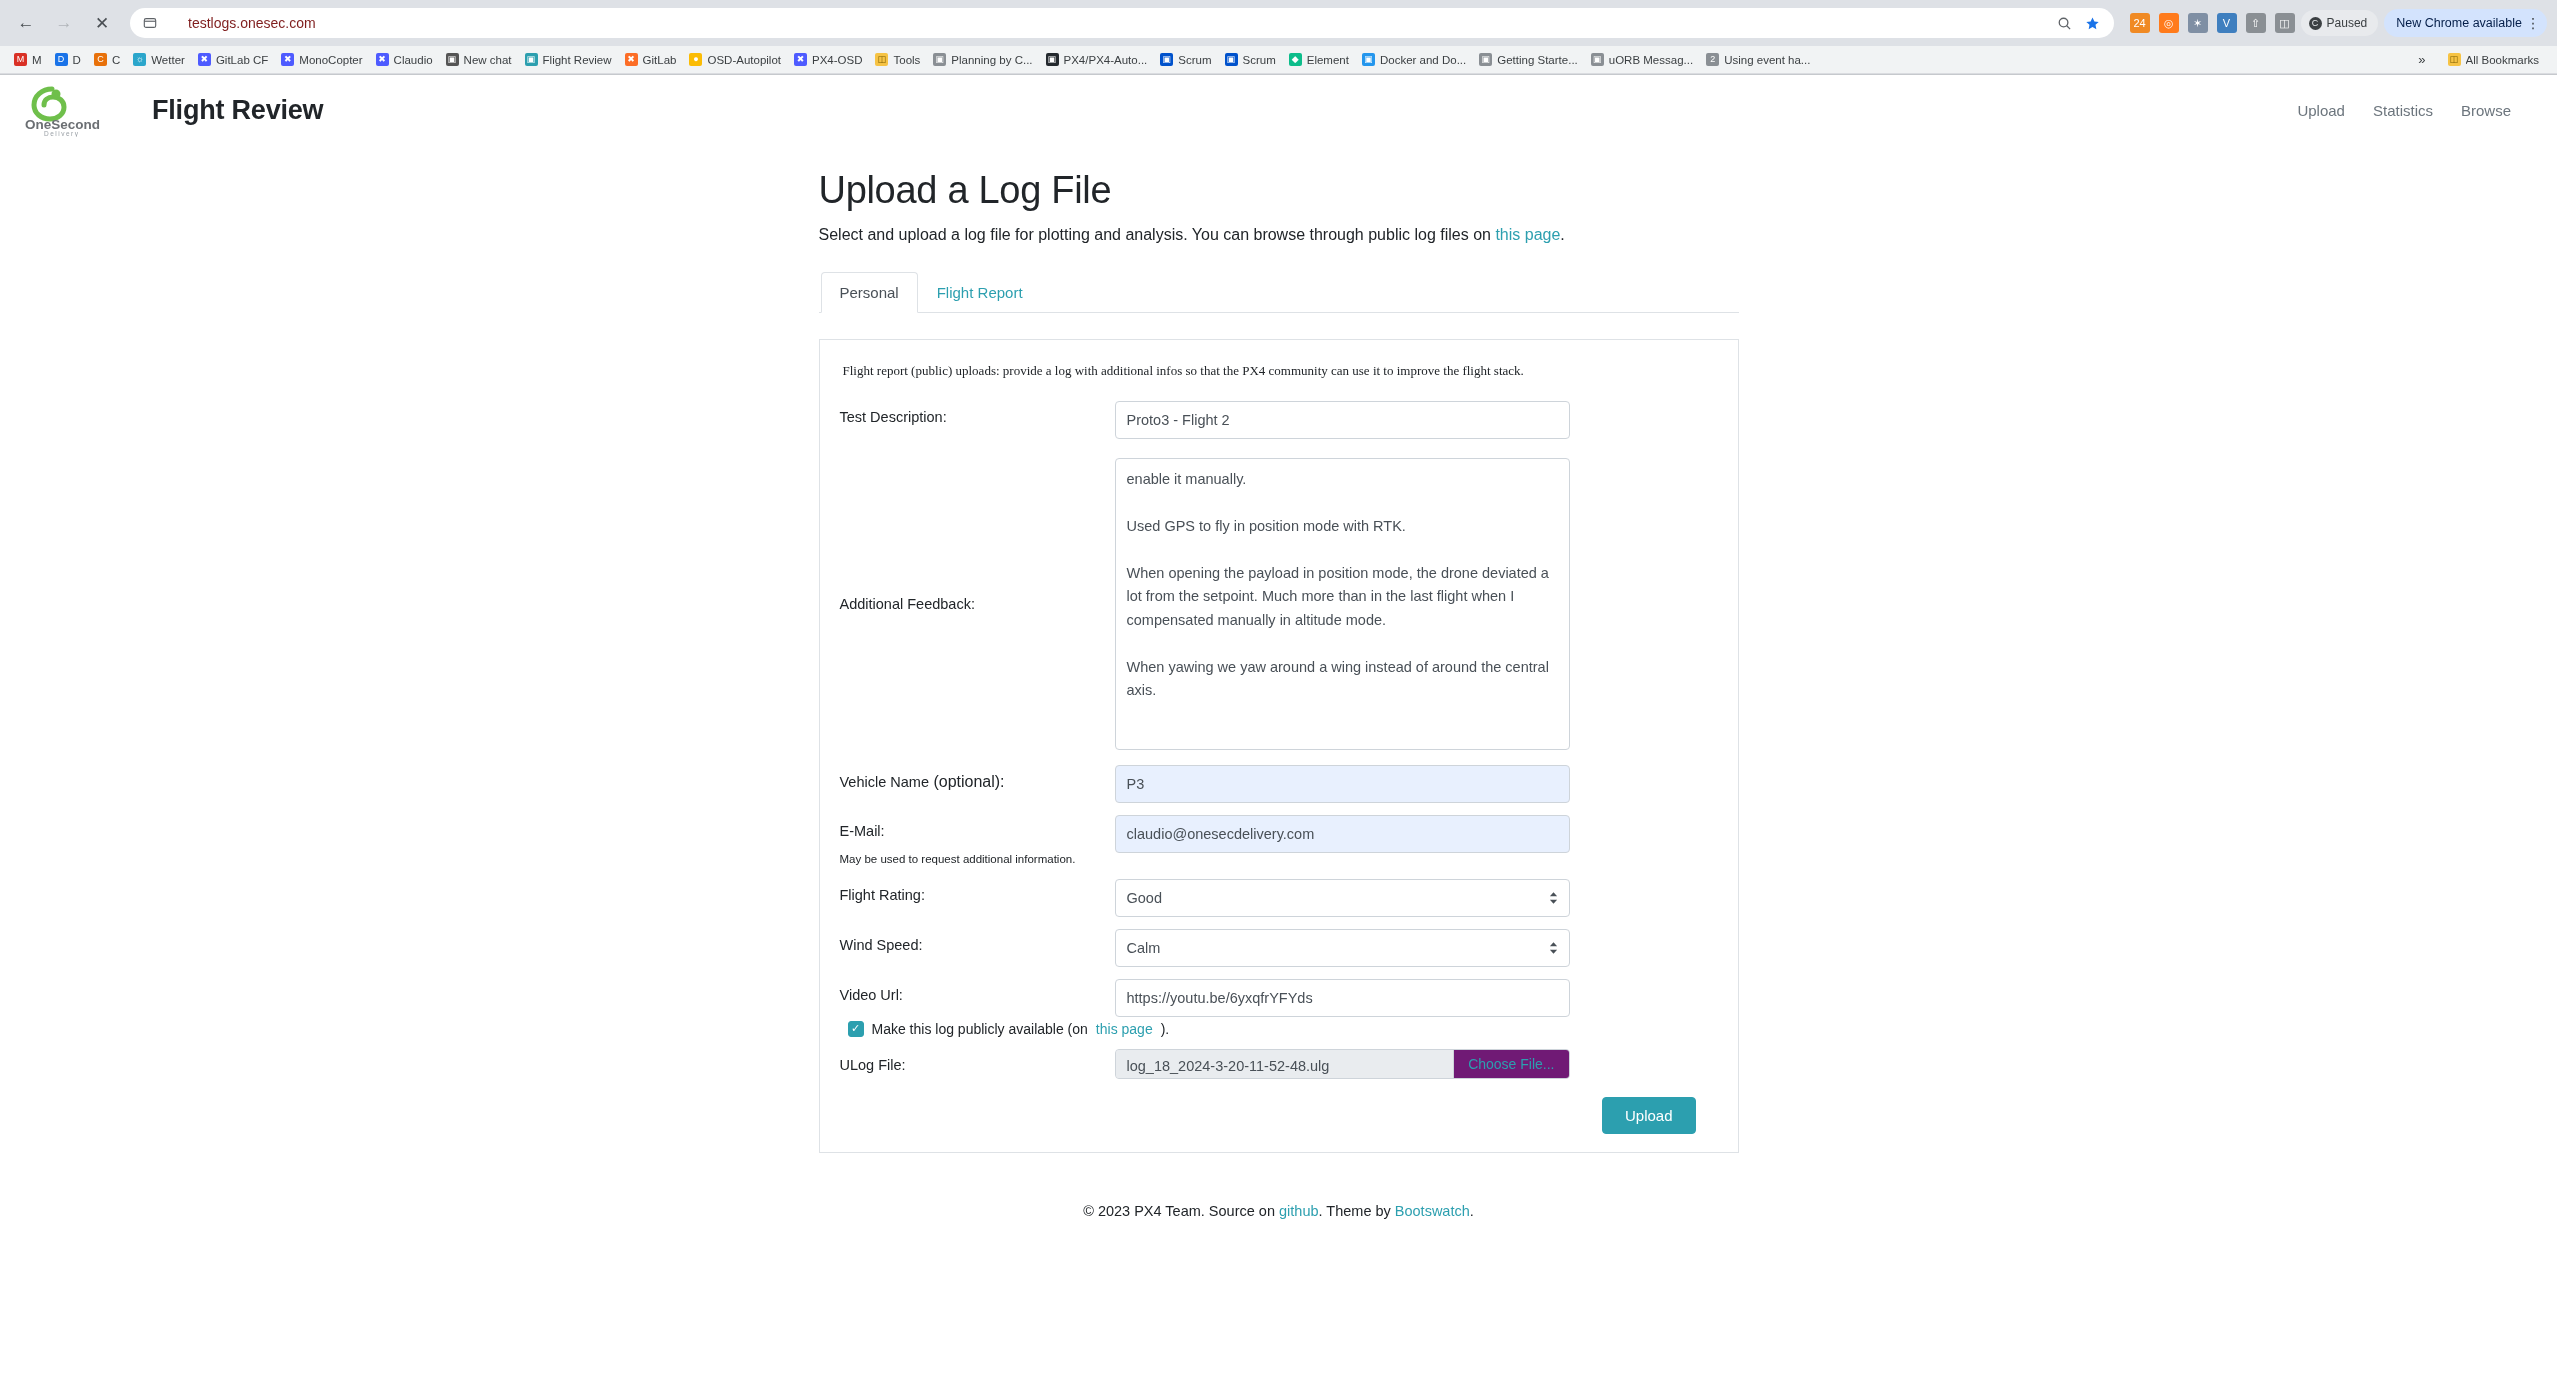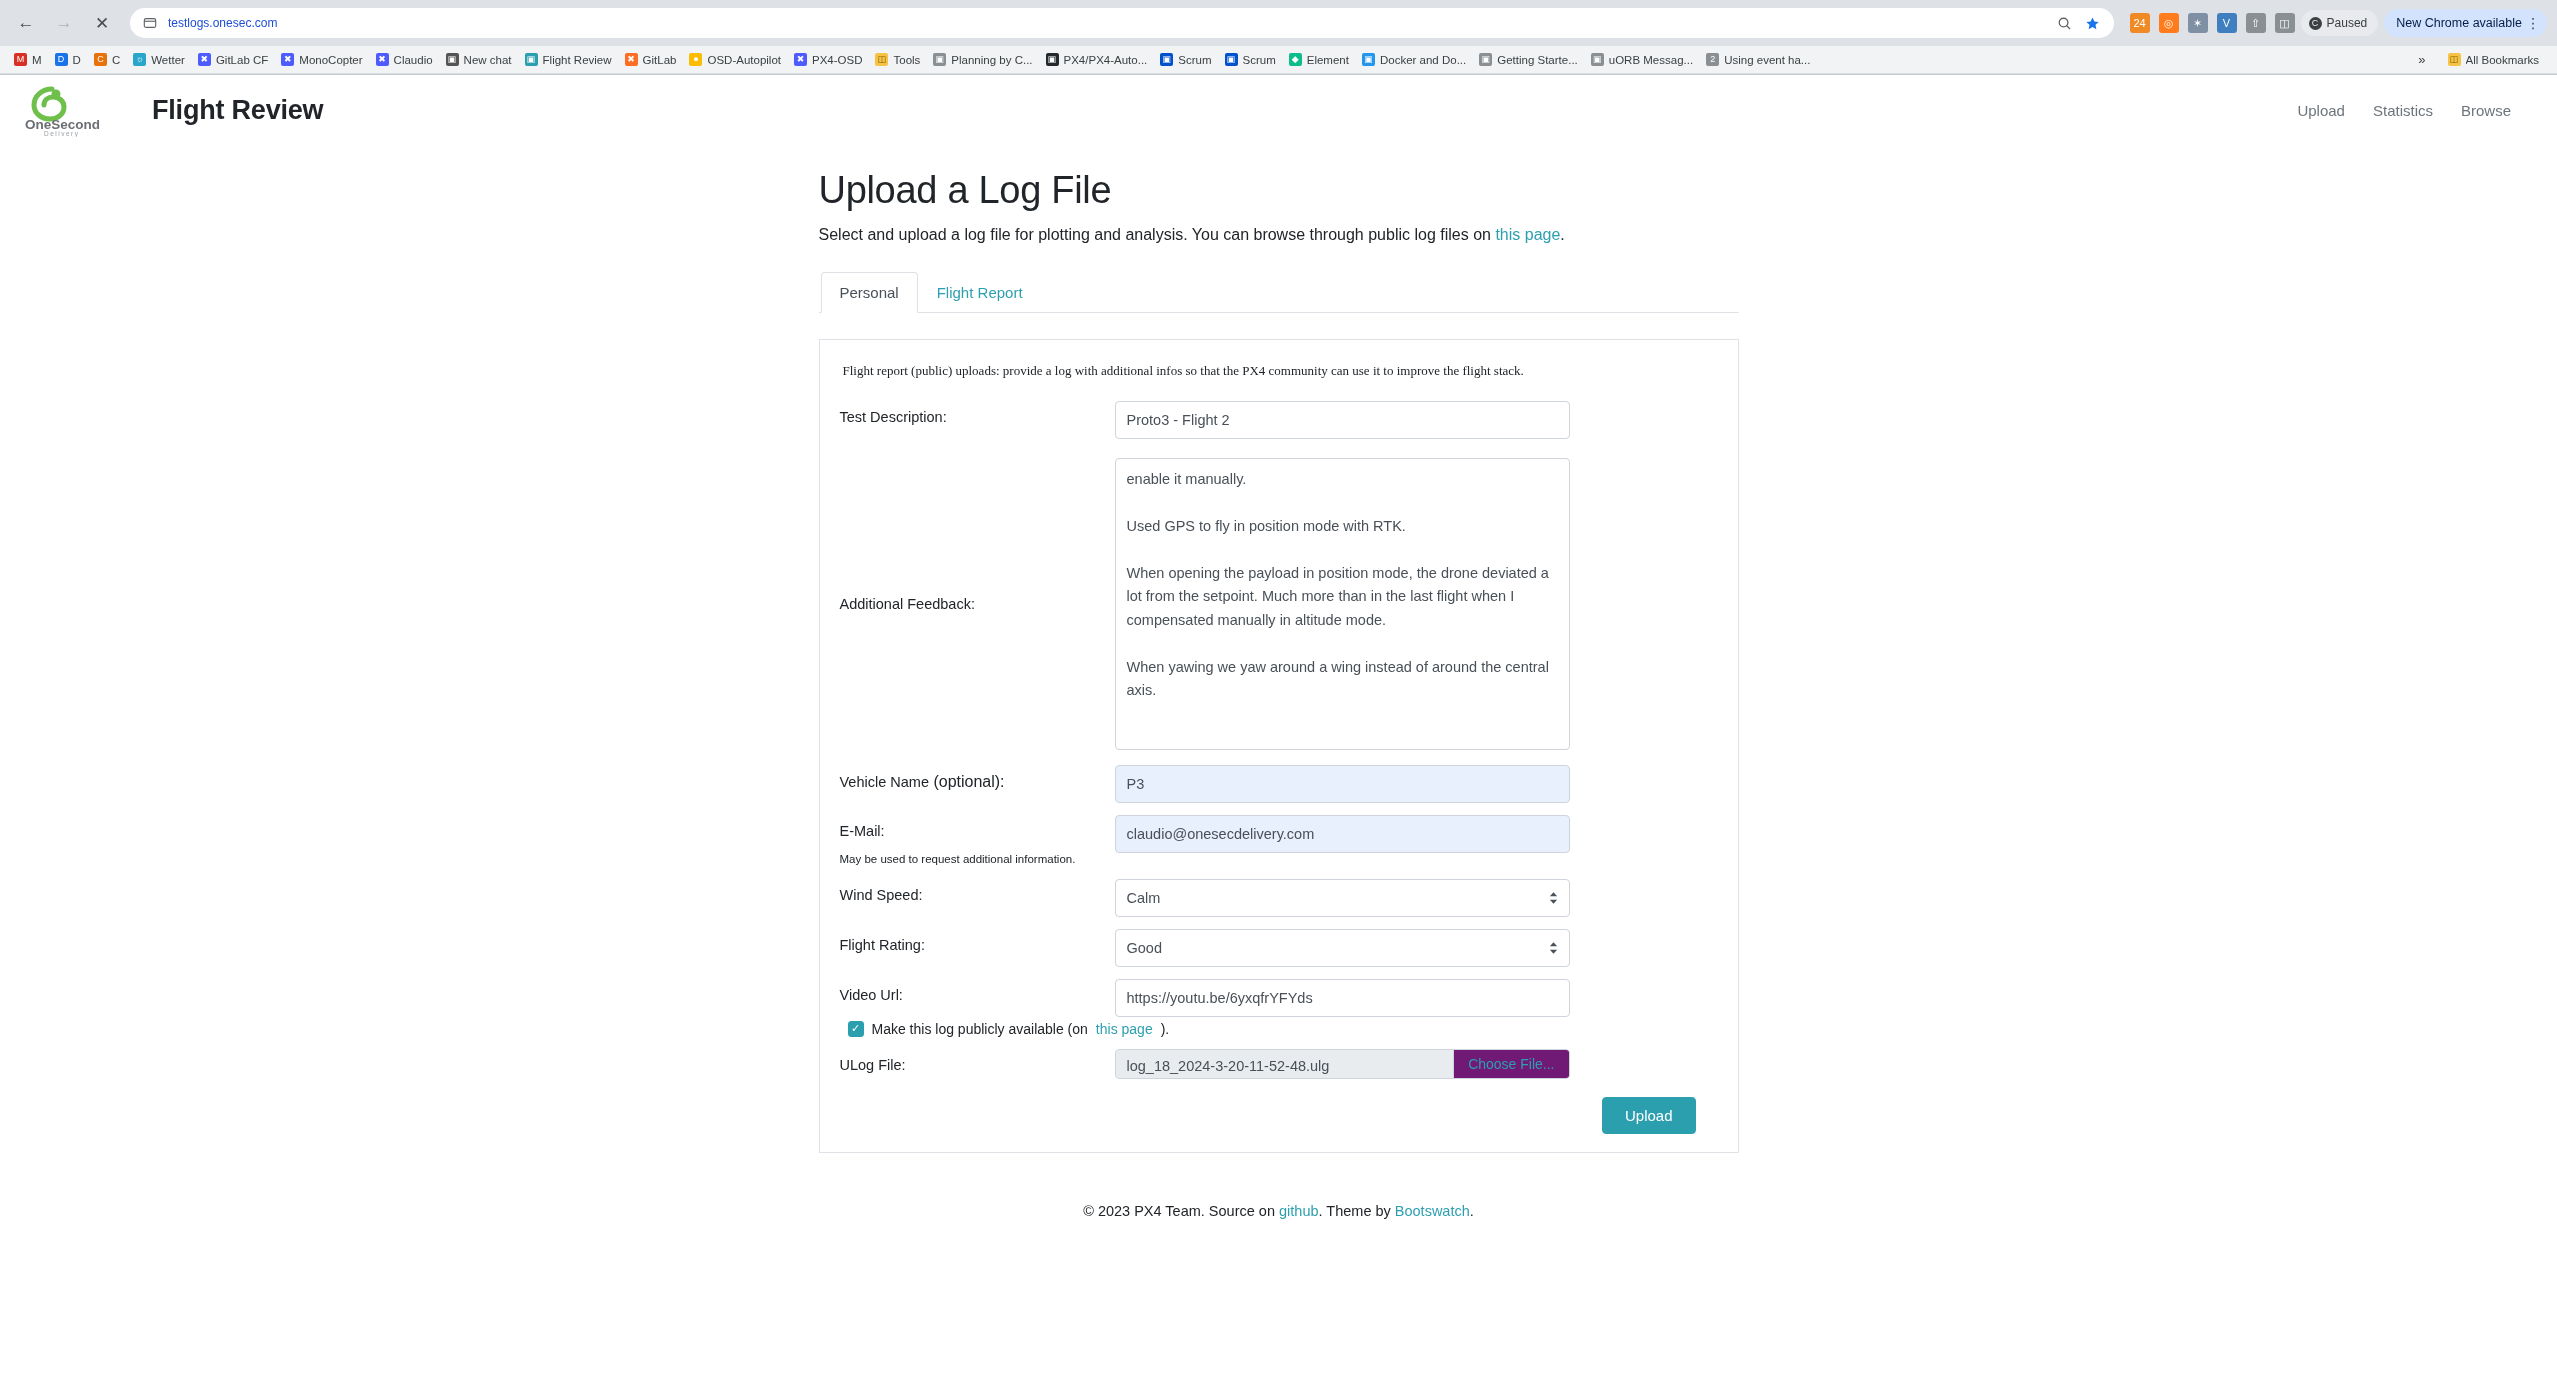--- a/index.html
+++ b/index.html
@@ -49,25 +49,26 @@
     min-width: 0;
   }
   .omnibox .site-icon {
     width: 16px; height: 16px;
     flex: 0 0 auto;
     display: flex; align-items: center; justify-content: center;
     color: #5f6368;
   }
   .omnibox .url-text {
     flex: 1 1 auto;
-    font-size: 12px;
-    color: #1d4ed8;
+    font-size: 14px;
+    color: #7f1d1d;
     white-space: nowrap;
     overflow: hidden;
     text-overflow: ellipsis;
+    margin-left: 20px;
   }
   .omnibox .ob-icon {
     width: 18px; height: 18px;
     flex: 0 0 auto;
     color: #5f6368;
     display: flex; align-items: center; justify-content: center;
     font-size: 14px;
   }
   .ext-icons {
     display: flex; align-items: center; gap: 9px;
@@ -597,49 +598,49 @@
       </div>
 
       <div class="form-row" style="margin-bottom:6px;">
         <div class="form-label">E-Mail:</div>
         <input class="form-control filled-blue" type="text" value="claudio@onesecdelivery.com" style="">
       </div>
 
       <div class="helper-text">May be used to request additional information.</div>
 
       <div class="form-row">
+        <div class="form-label">Flight Rating:</div>
+        <div class="select-wrap">
+          <select class="form-control">
+            <option>Good</option>
+          </select>
+          <span class="select-arrow">
+            <svg width="9" height="13" viewBox="0 0 10 14" fill="#495057">
+                <polygon points="5,0.5 9,5 1,5"></polygon>
+                <polygon points="5,13.5 9,9 1,9"></polygon>
+              </svg>
+          </span>
+        </div>
+      </div>
+
+      <div class="form-row">
         <div class="form-label">Wind Speed:</div>
         <div class="select-wrap">
           <select class="form-control">
             <option>Calm</option>
           </select>
           <span class="select-arrow">
             <svg width="9" height="13" viewBox="0 0 10 14" fill="#495057">
                 <polygon points="5,0.5 9,5 1,5"></polygon>
                 <polygon points="5,13.5 9,9 1,9"></polygon>
               </svg>
           </span>
         </div>
       </div>
 
-      <div class="form-row">
-        <div class="form-label">Flight Rating:</div>
-        <div class="select-wrap">
-          <select class="form-control">
-            <option>Good</option>
-          </select>
-          <span class="select-arrow">
-            <svg width="9" height="13" viewBox="0 0 10 14" fill="#495057">
-                <polygon points="5,0.5 9,5 1,5"></polygon>
-                <polygon points="5,13.5 9,9 1,9"></polygon>
-              </svg>
-          </span>
-        </div>
-      </div>
-
       <div class="form-row" style="margin-bottom:4px;">
         <div class="form-label">Video Url:</div>
         <input class="form-control" type="text" value="https://youtu.be/6yxqfrYFYds" style="">
       </div>
 
       <div class="check-row">
         <span class="checkbox">✓</span>
         <span>Make this log publicly available (on </span>
           <a class="link" href="#">this page</a>
           <span>).</span>

